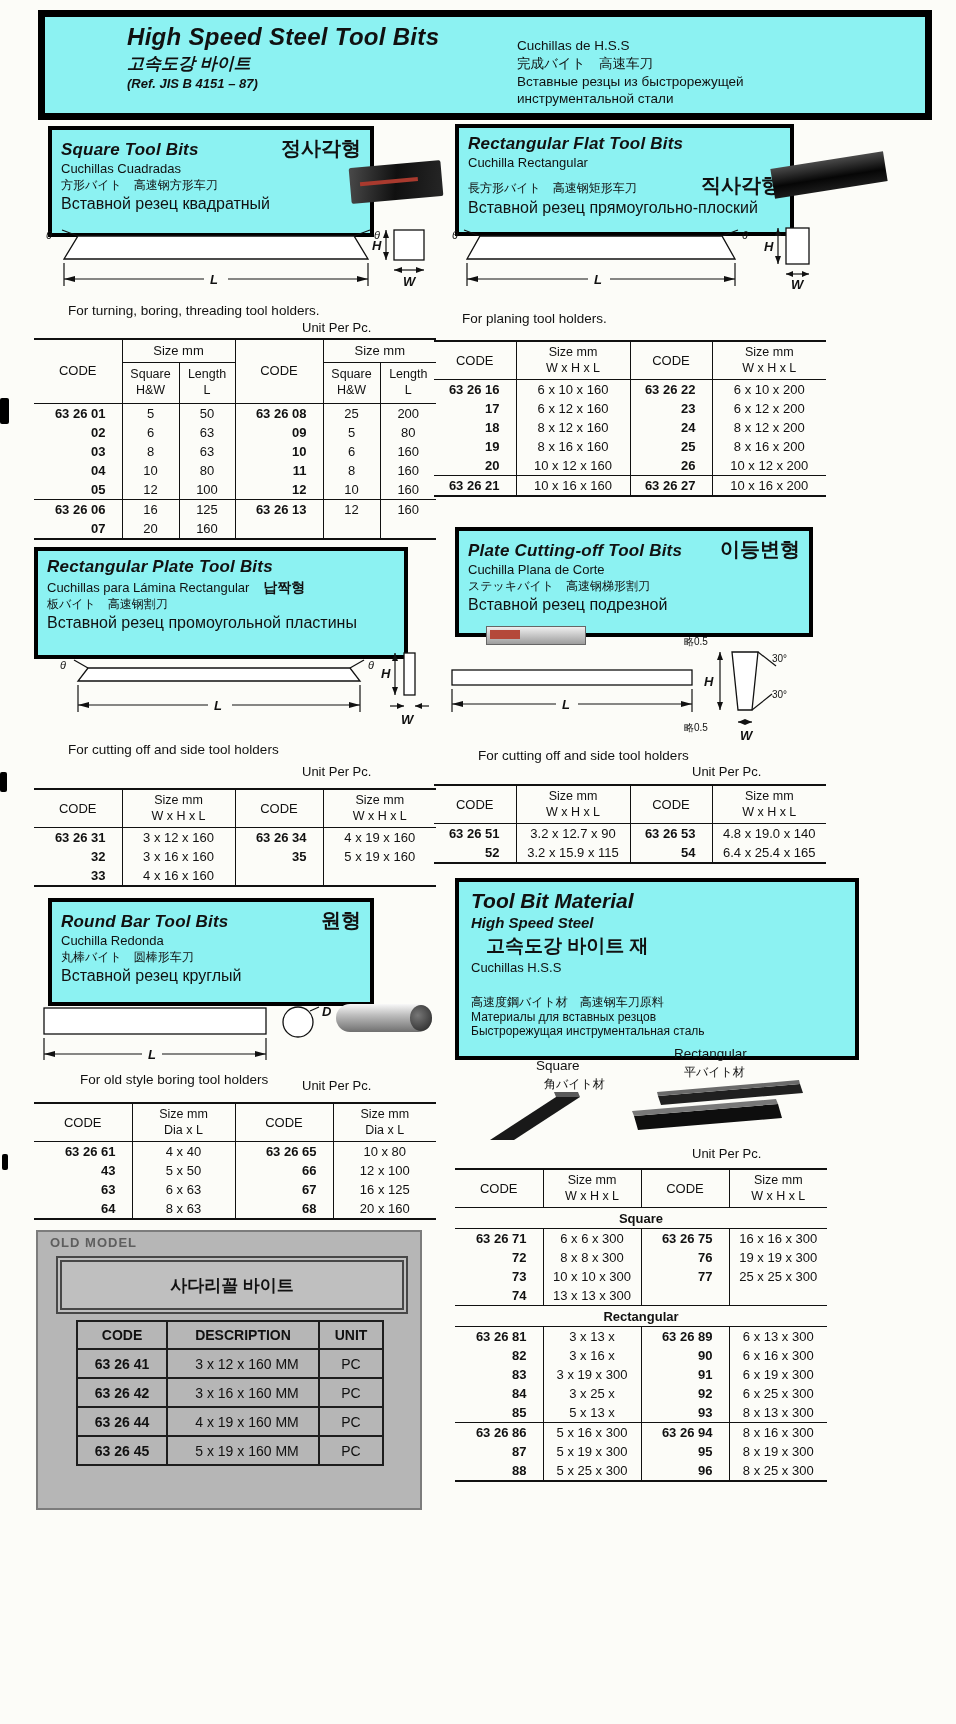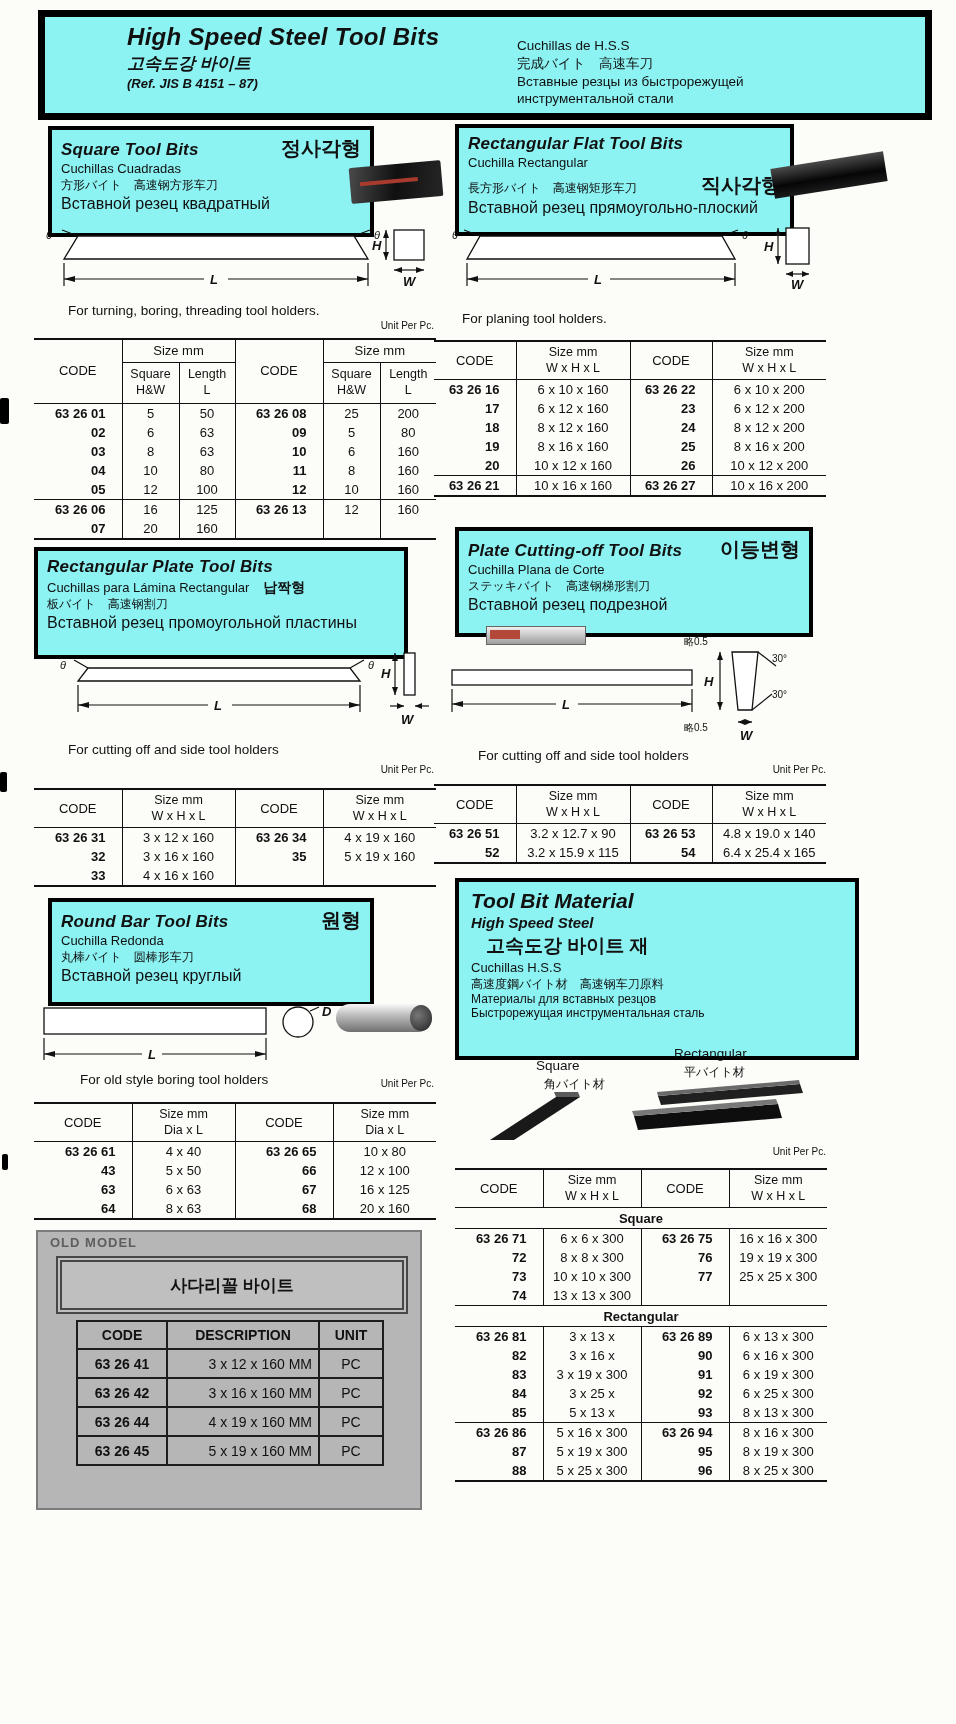--- a/index.html
+++ b/index.html
@@ -21,25 +21,25 @@
   .kor-in{font-size:14px;font-weight:bold;margin-left:14px}
   .es{font-size:13px}
   .cjk{font-size:12px}
   .ru{font-size:16px}
   
   .mat{padding:6px 12px;line-height:1.22}
   .mat-t{font-size:21px;font-weight:bold;font-style:italic}
   .mat-s{font-size:15px;font-weight:bold;font-style:italic}
   .mat-k{font-size:19px;font-weight:bold;margin:2px 15px 3px}
   .mat-es{font-size:13px}
-  .mat-cjk{font-size:12px;margin-top:1px}
+  .mat-cjk{font-size:12px;margin-top:19px}
   .mat-ru{font-size:12px}
   
   .cap{font-size:13.5px}
-  .unit{font-size:10px;text-align:right}
+  .unit{font-size:13px;text-align:left}
   .imglbl{font-size:13.5px}
   .imglbl2{font-size:12px}
   
   table.tbl{border-collapse:collapse;table-layout:fixed;font-size:13px;border-top:2px solid #111;border-bottom:2px solid #111}
   .tbl th{font-weight:normal;text-align:center;vertical-align:middle;line-height:1.25;padding:4px 0;border-bottom:1px solid #111}
   .tbl thead tr:first-child th{padding:3px 0}
   .tbl td{height:19px;text-align:center;vertical-align:middle;padding:0 2px}
   .vl{border-left:1px solid #111}
   td.code{font-weight:bold;text-align:right;padding-right:16px}
   td.num,td.size{text-align:center}
@@ -47,21 +47,21 @@
   tr.band td{font-weight:bold;border-top:1px solid #111;border-bottom:1px solid #111;height:20px}
   .blk{display:block;font-size:12.5px}
   
   .om{left:36px;top:1230px;width:382px;height:276px;background:#b6b6b6;border:2px solid #7c7c7c}
   .om-label{position:absolute;left:12px;top:3px;font-size:13px;font-weight:bold;color:#5e5e5e;letter-spacing:1px}
   .om-head{position:absolute;left:18px;top:24px;width:340px;height:46px;background:#bfbfbf;border:6px double #474747;display:flex;align-items:center;justify-content:center;font-size:17px;font-weight:bold}
   table.omt{border-collapse:collapse;table-layout:fixed;font-size:14px}
   .omt th{border:2px solid #1d1d1d;font-weight:bold;height:26px;padding:0 4px;text-align:center}
   .omt td{border:2px solid #1d1d1d;height:27px;padding:0 6px}
   td.codec{font-weight:bold;text-align:center}
-  td.desc{text-align:right;padding-left:14px}
+  td.desc{text-align:center;padding-left:14px}
   td.unitc{text-align:center}
   
   svg .ln{stroke:#111;stroke-width:1.2;fill:none}
   svg .shape{fill:#fff;stroke:#111;stroke-width:1.3}
   svg text{font-family:"Liberation Sans",sans-serif;font-size:11px;fill:#111}
   svg .dim{font-style:italic;font-weight:bold;font-size:13px}
   svg .ang{font-style:italic;font-size:11px}
   svg .sm{font-size:10px}
   
   .photo-sq{left:350px;top:164px;width:92px;height:36px;transform:rotate(-5deg);background:linear-gradient(100deg,#4a4a4a,#101010 50%,#262626);border-radius:2px}

